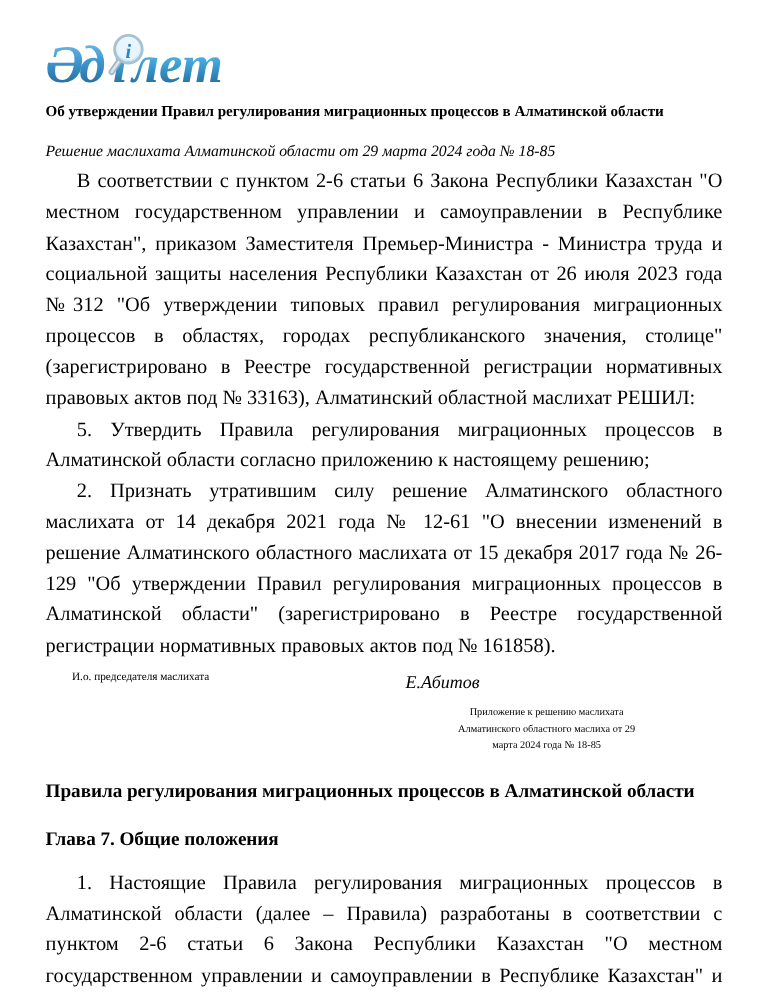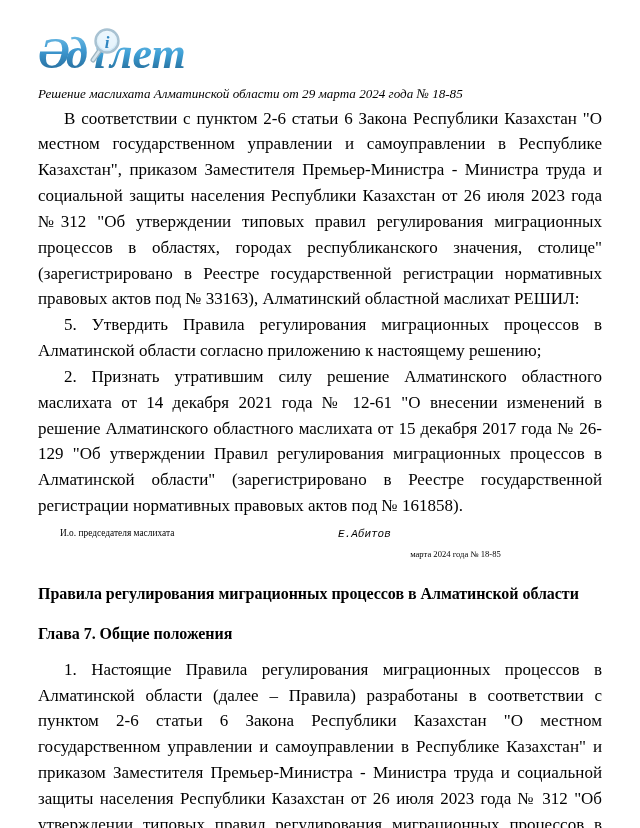--- a/index.html
+++ b/index.html
@@ -66,24 +66,23 @@
   }
   .sig-left {
     width: 300px;
     padding-left: 22px;
     font-size: 9.4px;
     line-height: 1.5;
     box-sizing: border-box;
   }
   .sig-right {
     flex: 1;
-    font-size: 11px;
+    font-size: 15px;
     font-style: italic;
     line-height: 1.5;
-    font-family: Liberation Mono, monospace;
   }
   .appendix-block {
     margin-left: 300px;
     margin-top: 6px;
     font-size: 8.6px;
     line-height: 1.62;
     text-align: center;
     width: 235px;
   }
   .appendix-block div {
@@ -134,34 +133,37 @@
 
       <line x1="62" y1="24" x2="55" y2="34" stroke="#9DB4C0" stroke-width="5" stroke-linecap="round"></line>
       <line x1="62" y1="24" x2="55" y2="34" stroke="#D6E4EC" stroke-width="2.4" stroke-linecap="round"></line>
 
       <circle cx="69" cy="15" r="11.5" fill="url(#glass)" stroke="#A8C2D2" stroke-width="2.4"></circle>
       <circle cx="69" cy="15" r="9" fill="#EAF6FD" opacity="0.85"></circle>
       <text x="69" y="22" text-anchor="middle" font-family="'Liberation Serif','DejaVu Serif',serif" font-style="italic" font-weight="bold" font-size="17" fill="#2E86C1">i</text>
     </svg>
   </div>
 
+  <div class="doc-title">Об утверждении Правил регулирования миграционных процессов в Алматинской области</div>
 
   <div class="meta-line">Решение маслихата Алматинской области от 29 марта 2024 года № 18-85</div>
 
   <p class="body-par">В соответствии с пунктом 2-6 статьи 6 Закона Республики Казахстан "О местном государственном управлении и самоуправлении в Республике Казахстан", приказом Заместителя Премьер-Министра - Министра труда и социальной защиты населения Республики Казахстан от 26 июля 2023 года №312 "Об утверждении типовых правил регулирования миграционных процессов в областях, городах республиканского значения, столице" (зарегистрировано в Реестре государственной регистрации нормативных правовых актов под № 33163), Алматинский областной маслихат РЕШИЛ:</p>
 
   <p class="body-par">5. Утвердить Правила регулирования миграционных процессов в Алматинской области согласно приложению к настоящему решению;</p>
   <p class="body-par">2. Признать утратившим силу решение Алматинского областного маслихата от 14 декабря 2021 года № 12-61 "О внесении изменений в решение Алматинского областного маслихата от 15 декабря 2017 года № 26-129 "Об утверждении Правил регулирования миграционных процессов в Алматинской области" (зарегистрировано в Реестре государственной регистрации нормативных правовых актов под № 161858).</p>
 
   <div class="sig-row">
     <div class="sig-left">И.о. председателя маслихата</div>
     <div class="sig-right">Е.Абитов</div>
   </div>
 
   <div class="appendix-block">
+    <div>Приложение к решению маслихата</div>
+    <div>Алматинского областного маслиха от 29</div>
     <div>марта 2024 года № 18-85</div>
   </div>
 
   <div class="spacer-20"></div>
 
   <div class="section-head">Правила регулирования миграционных процессов в Алматинской области</div>
 
   <div class="spacer-16"></div>
 
   <div class="section-head">Глава 7. Общие положения</div>

